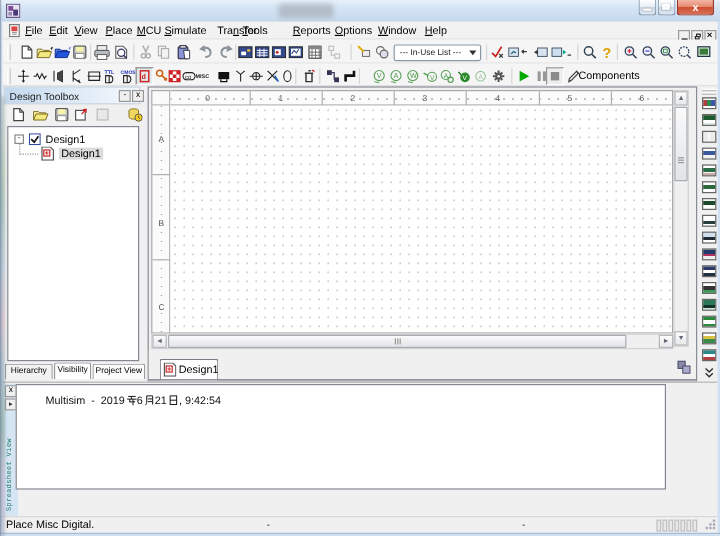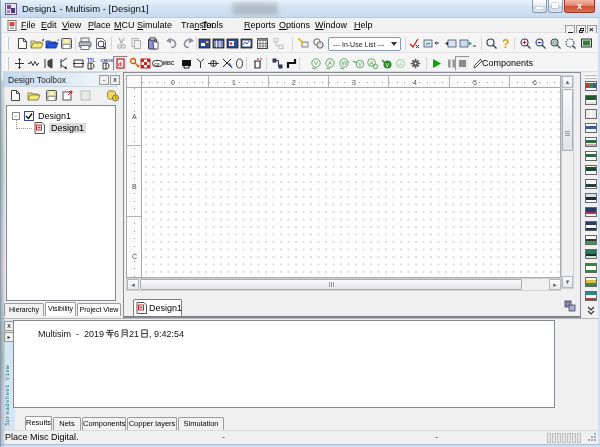--- a/index.html
+++ b/index.html
@@ -109,21 +109,20 @@
 <body>
 <div id="win">
 
   <div id="titlebar" class="abs"></div>
   <svg id="appicon" class="abs" viewBox="0 0 12 12">
     <rect x="0.5" y="0.5" width="11" height="11" fill="#e8e4f0" stroke="#6a5a8a" stroke-width="1"></rect>
     <rect x="2" y="2" width="4" height="4" fill="#7a4a9a"></rect>
     <rect x="6" y="5" width="4" height="5" fill="#4a3a7a"></rect>
     <rect x="2" y="7" width="3" height="3" fill="#9a8ab8"></rect>
   </svg>
-  <div id="titletext" class="abs">Design1 - Multisim - [Design1]</div>
   <div id="wmark1" class="abs"></div>
   <div id="btnmin" class="capbtn abs">
       <span style="margin-top:7px;width:7px;height:2px;background:#fff;box-shadow:0 0 1px #667;margin-left:3px;"></span>
     </div>
   <div id="btnmax" class="capbtn abs">
       <span style="margin-top:3px;width:6px;height:5px;background:transparent;border:2px solid #fff;box-shadow:0 0 1px #667;margin-left:3px;"></span>
     </div>
   <div id="btnclose" class="capbtn abs">
       <span style="color:#fff;font-size:9px;font-weight:bold;line-height:13px;">x</span>
     </div>
@@ -597,27 +596,20 @@
     <div id="sbox" class="abs">
       <span id="stext">Multisim&nbsp;&nbsp;-&nbsp;&nbsp;2019<svg class="cjk" viewBox="0 0 10 10">
             <path d="M2 1.5h7M1 4h9M5 1.5v2.5M3.5 4v3M3.5 6.5h5M6.5 4v6" stroke="#111" stroke-width="0.9" fill="none"></path>
           </svg>6<svg class="cjk" viewBox="0 0 10 10">
             <path d="M2.5 1h5.5v8M2.5 1v6c0 1.5-0.5 2-1.5 2.8M3.5 3.8h4M3.5 6.3h4" stroke="#111" stroke-width="0.9" fill="none"></path>
           </svg>21<svg class="cjk" viewBox="0 0 10 10">
             <rect x="2" y="1" width="6" height="8" stroke="#111" stroke-width="0.9" fill="none"></rect>
             <path d="M2 5h6" stroke="#111" stroke-width="0.9"></path>
           </svg>, 9:42:54</span>
     </div>
-    <div id="stabs" class="abs">
-      <div class="stab" style="left:10px;width:27px;background:#fff;top:0px;height:14px;z-index:2;">Results</div>
-      <div class="stab" style="left:38px;width:28px;">Nets</div>
-      <div class="stab" style="left:67px;width:44px;">Components</div>
-      <div class="stab" style="left:112px;width:50px;">Copper layers</div>
-      <div class="stab" style="left:163px;width:46px;">Simulation</div>
-    </div>
   </div>
 
   <div id="status" class="abs">
     <span class="txt">Place Misc Digital.</span>
     <span class="abs" style="left:220px;top:1px;font-size:9px;color:#444;">-</span>
     <span class="abs" style="left:433px;top:1px;font-size:9px;color:#444;">-</span>
     <div class="sbar" style="left:545px"></div>
     <div class="sbar" style="left:550px"></div>
     <div class="sbar" style="left:555px"></div>
     <div class="sbar" style="left:560px"></div>

